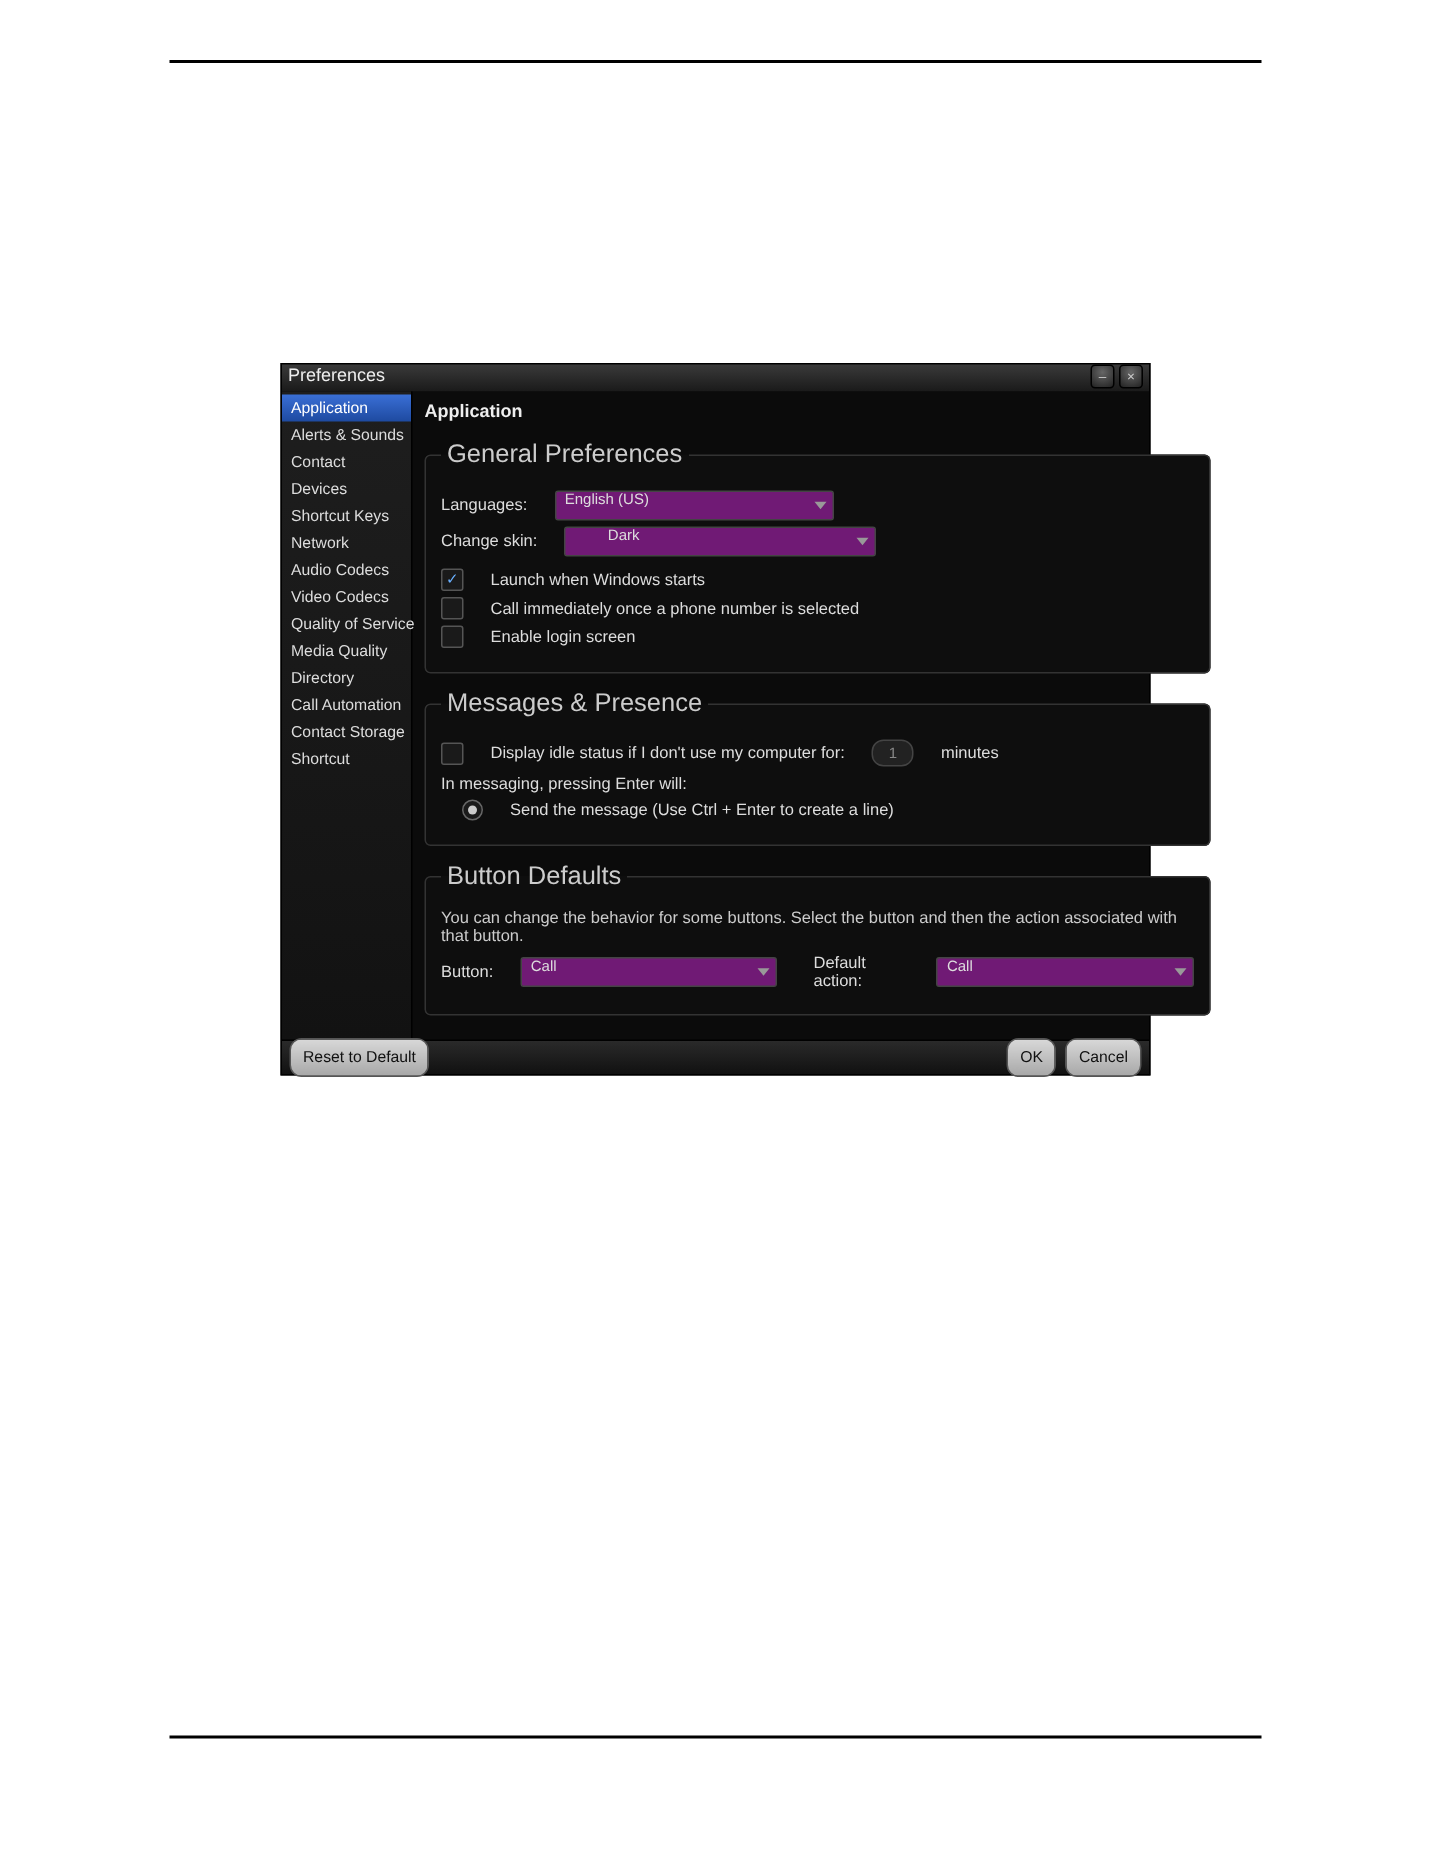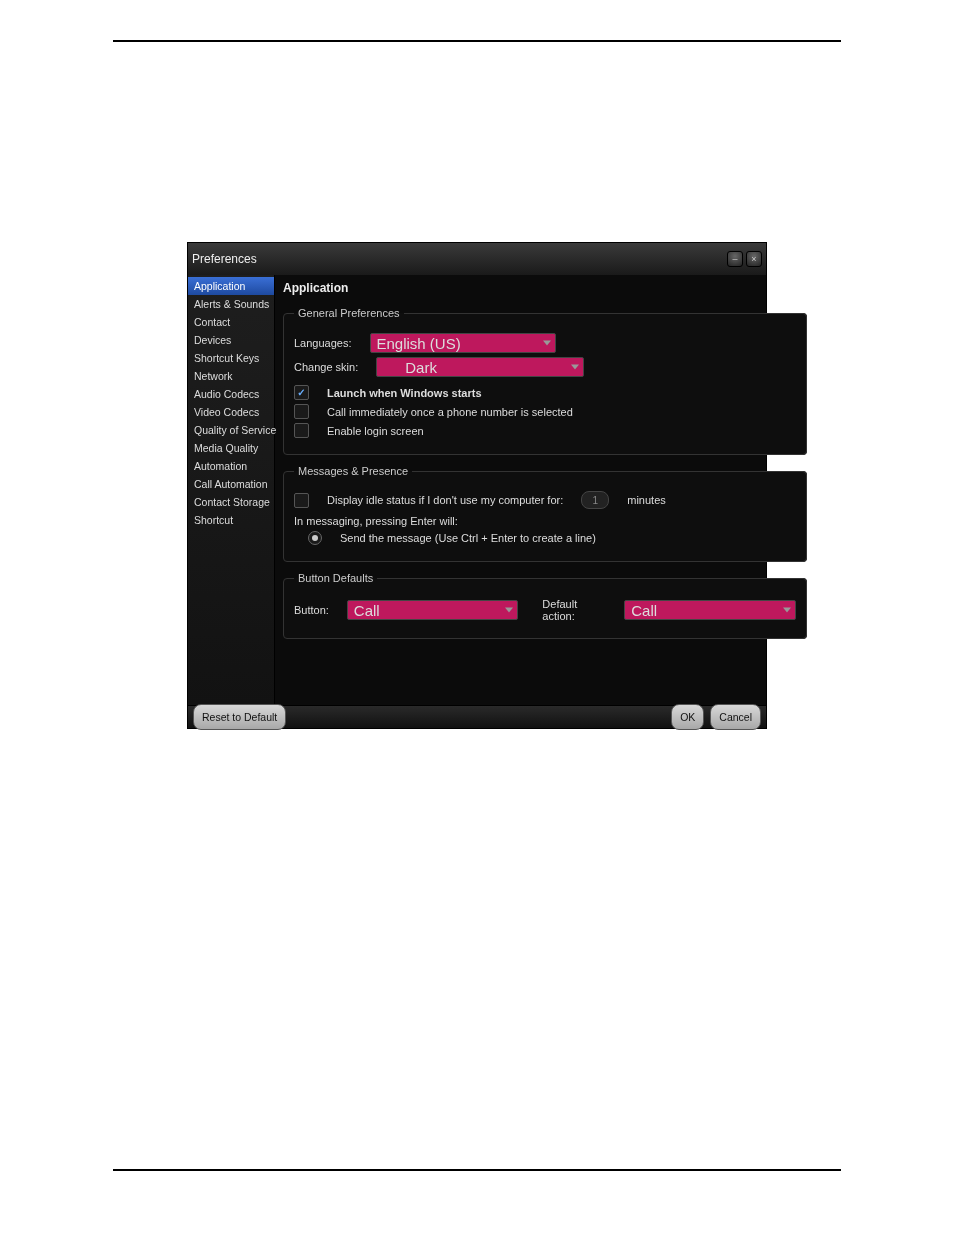--- a/index.html
+++ b/index.html
@@ -11,23 +11,23 @@
 
   .window{
     width:578px;margin:0 auto;
     border:1px solid #000;
     background:#0b0b0b;
     color:#ddd;
     font-size:11px;
     display:flex;flex-direction:column;
   }
   .titlebar{
-    height:32px;
+    height:18px;
     background:linear-gradient(#3a3a3a,#1a1a1a);
-    display:flex;align-items:center;justify-content:space-between;
+    display:flex;justify-content:space-between;
     padding:0 4px;
     color:#eee;font-size:12px;
   }
   .titlebar .controls{display:flex;gap:3px;}
   .titlebtn{
     width:14px;height:14px;border-radius:3px;
     background:radial-gradient(circle at 50% 30%,#666,#222);
     border:1px solid #000;
     display:flex;align-items:center;justify-content:center;
     font-size:9px;color:#ccc;line-height:1;
@@ -60,35 +60,35 @@
     display:flex;flex-direction:column;gap:10px;
   }
   .panel-title{font-weight:bold;color:#eee;font-size:12px;margin-bottom:2px;}
   fieldset.group{
     border:1px solid #333;
     border-radius:4px;
     margin:0;padding:10px 10px 12px 10px;
     background:#0e0e0e;
   }
   fieldset.group legend{
-    padding:0 4px;color:#ccc;font-size:11px;
+    padding:0 4px;color:#ccc;font-size:17px;
   }
   .row{display:flex;align-items:center;gap:18px;margin:4px 0;}
   .lbl{color:#ddd;}
   .select{
     position:relative;
     height:18px;
     border:1px solid #444;
-    background:#be185d;
+    background:#701a75;
     color:#ddd;
-    display:flex;align-items:flex-end;
+    display:flex;align-items:flex-start;
     padding:0 18px 0 6px;
     cursor:pointer;
     border-radius:2px;
-    font-size:15px;
+    font-size:10px;
   }
   .select .chev{
     position:absolute;right:4px;top:50%;transform:translateY(-50%);
     width:0;height:0;border-left:4px solid transparent;border-right:4px solid transparent;border-top:5px solid #999;
   }
   .chk{
     width:13px;height:13px;border:1px solid #555;background:#1a1a1a;border-radius:2px;
     display:flex;align-items:center;justify-content:center;
     cursor:pointer;flex-shrink:0;
   }
@@ -152,21 +152,21 @@
         <div class="side-item selected">Application</div>
         <div class="side-item">Alerts &amp; Sounds</div>
         <div class="side-item">Contact</div>
         <div class="side-item">Devices</div>
         <div class="side-item">Shortcut Keys</div>
         <div class="side-item">Network</div>
         <div class="side-item">Audio Codecs</div>
         <div class="side-item">Video Codecs</div>
         <div class="side-item">Quality of Service</div>
         <div class="side-item">Media Quality</div>
-        <div class="side-item">Automation</div>
+        <div class="side-item">Directory</div>
         <div class="side-item">Call Automation</div>
         <div class="side-item">Contact Storage</div>
         <div class="side-item">Shortcut</div>
       </div>
 
       <div class="content">
         <div class="panel-title">Application</div>
 
         <fieldset class="group">
           <legend>General Preferences</legend>
@@ -180,21 +180,21 @@
           </div>
 
           <div class="row">
             <span class="lbl">Change skin:</span>
             <div class="select" style="width:160px;padding-left:28px;">
               <span>Dark</span>
               <span class="chev"></span>
             </div>
           </div>
 
-          <div class="row" style="margin-top:8px;font-weight:bold;">
+          <div class="row" style="margin-top:8px;">
             <span class="chk checked"></span>
             <span class="lbl">Launch when Windows starts</span>
           </div>
           <div class="row">
             <span class="chk"></span>
             <span class="lbl">Call immediately once a phone number is selected</span>
           </div>
           <div class="row">
             <span class="chk"></span>
             <span class="lbl">Enable login screen</span>
@@ -215,20 +215,21 @@
 
           <div class="row indent">
             <span class="radio checked"></span>
             <span class="lbl">Send the message (Use Ctrl + Enter to create a line)</span>
           </div>
         </fieldset>
 
         <fieldset class="group">
           <legend>Button Defaults</legend>
 
+          <div class="desc">You can change the behavior for some buttons. Select the button and then the action associated with that button.</div>
 
           <div class="row">
             <span class="lbl">Button:</span>
             <div class="select" style="width:160px;">
               <span>Call</span>
               <span class="chev"></span>
             </div>
             <span class="lbl" style="margin-left:6px;">Default action:</span>
             <div class="select" style="width:160px;">
               <span>Call</span>

